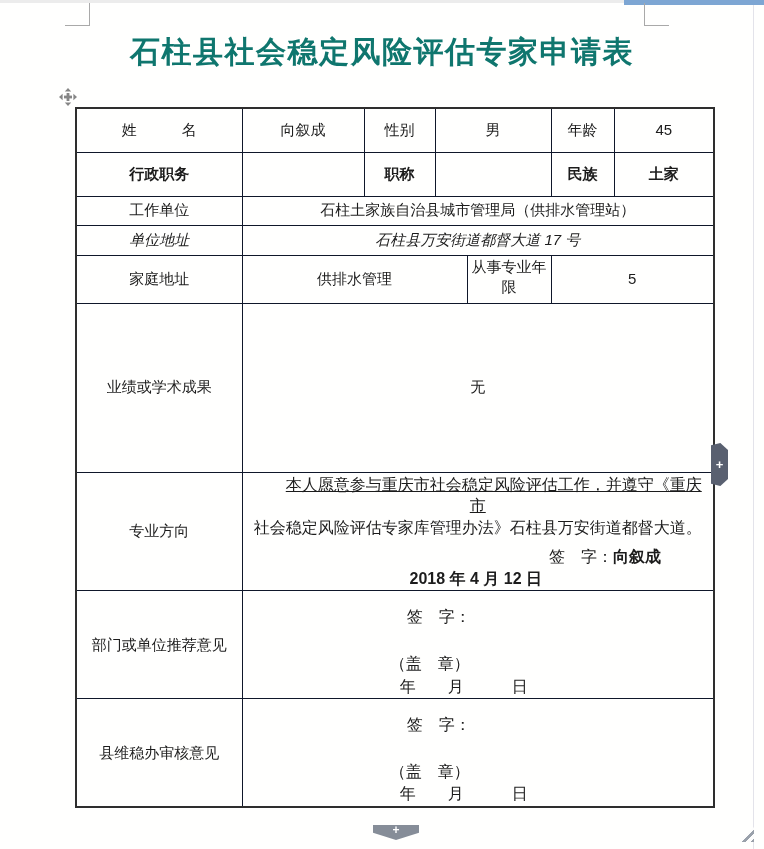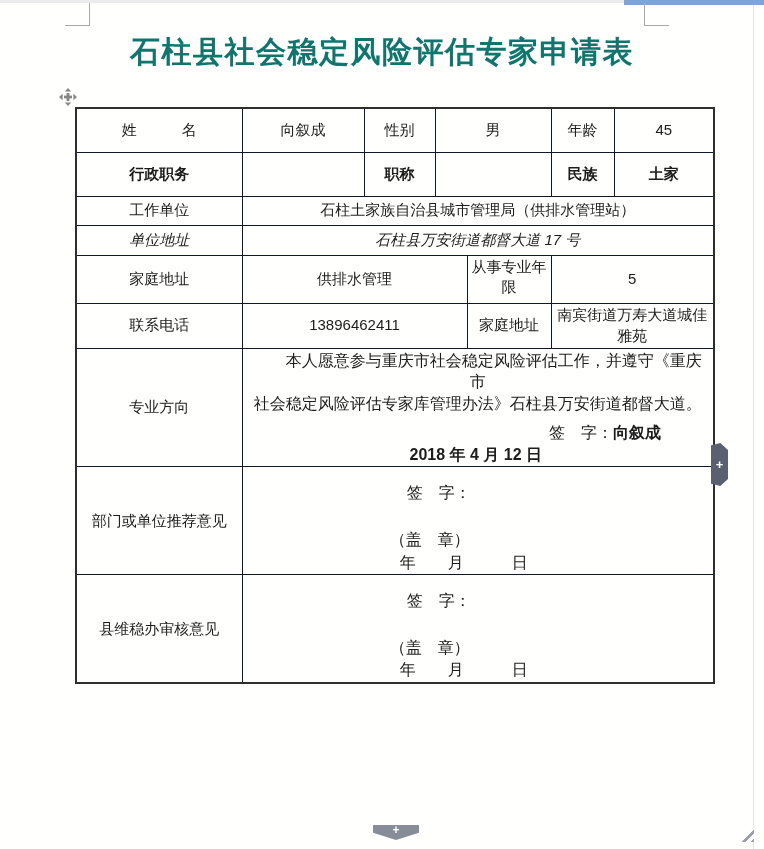--- a/index.html
+++ b/index.html
@@ -29,21 +29,21 @@
   table.form td{border:1px solid #0f172a;text-align:center;vertical-align:middle;
                 padding:1px 4px;overflow:hidden;line-height:1.35;margin-left:20px;}
   tr.r1{height:44px;} tr.r2{height:44px;font-weight:bold;} tr.r3{height:29px;} tr.r4{height:30px;font-style:italic;}
   tr.r5{height:48px;} tr.r6{height:45px;} tr.r7{height:169px;} tr.r8{height:111px;}
   tr.r9{height:99px;} tr.r10{height:95px;}
   td.years{padding:0 6px;line-height:1.3;font-family:Liberation Mono, monospace;}
   td.home{padding:1px 11px;line-height:1.35;}
   td.achv-val{vertical-align:top;padding-top:52px;}
   td.opinion-val{vertical-align:top;text-align:left;font-size:16px;padding:5px 10px 0 6px;line-height:24px;}
   .pline{display:block;}
-  .pline.indent{text-indent:2em;}
+  .pline.indent{text-indent:2em;text-decoration:underline;}
   .sign8{display:block;text-align:right;padding-right:48px;margin-top:8px;}
   .sign8 .name{font-weight:bold;}
   .date8{display:block;padding-right:4px;font-weight:bold;}
   td.sig-val{vertical-align:top;text-align:right;font-size:16px;line-height:18px;}
   .sig-sign{display:block;padding-right:78px;margin-top:14px;}
   .sig-seal{display:block;padding-right:96px;margin-top:25px;}
   .sig-date{display:block;padding-right:28px;margin-top:1px;}
 
   
   .side-plus{position:absolute;left:711px;top:443px;width:17px;height:43px;background:#596070;
@@ -117,25 +117,23 @@
     <tr class="r4">
       <td>单位地址</td>
       <td colspan="6">石柱县万安街道都督大道 17 号</td>
     </tr>
     <tr class="r5">
       <td>家庭地址</td>
       <td colspan="3">供排水管理</td>
       <td class="years">从事专业年限</td>
       <td colspan="2">5</td>
     </tr>
-    <tr class="r6">
-      <td>联系电话</td>
-      <td colspan="3">13896462411</td>
-      <td>家庭地址</td>
-      <td colspan="2" class="home">南宾街道万寿大道城佳雅苑</td>
+    <tr class="r7">
+      <td>业绩或学术成果</td>
+      <td colspan="6" class="achv-val">无</td>
     </tr>
     <tr class="r8">
       <td>专业方向</td>
       <td colspan="6" class="opinion-val">
         <span class="pline indent">本人愿意参与重庆市社会稳定风险评估工作，并遵守《重庆市</span>
         <span class="pline">社会稳定风险评估专家库管理办法》石柱县万安街道都督大道。</span>
         <span class="sign8"><span>签　字：</span><span class="name">向叙成</span></span>
         <span class="date8">2018 年 4 月 12 日</span>
       </td>
     </tr>

